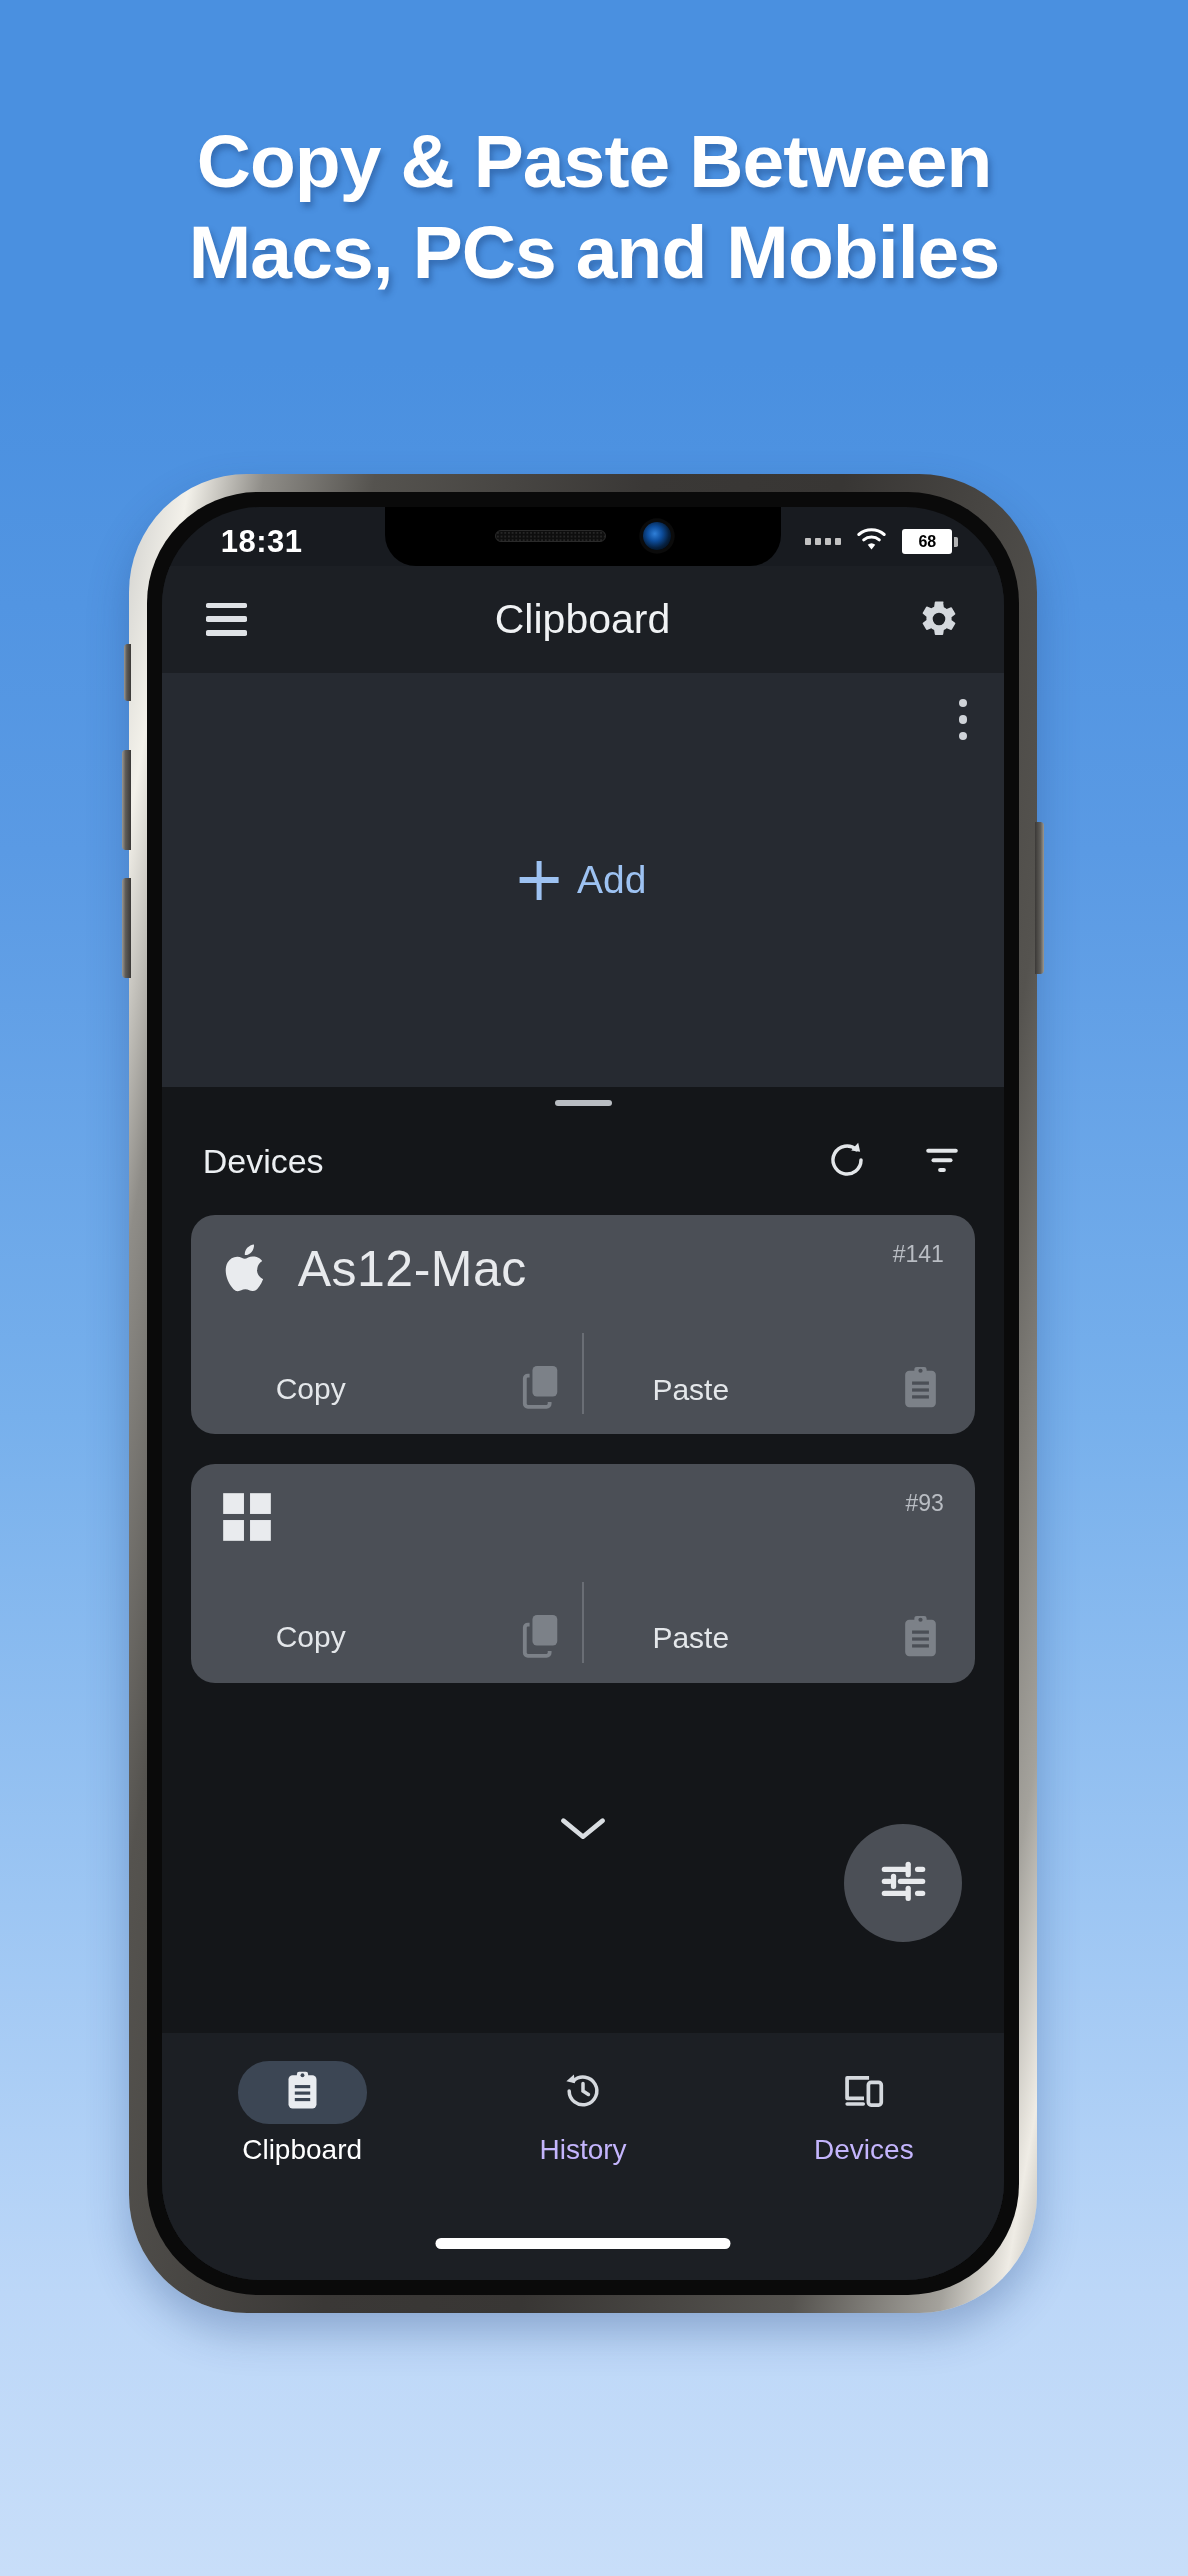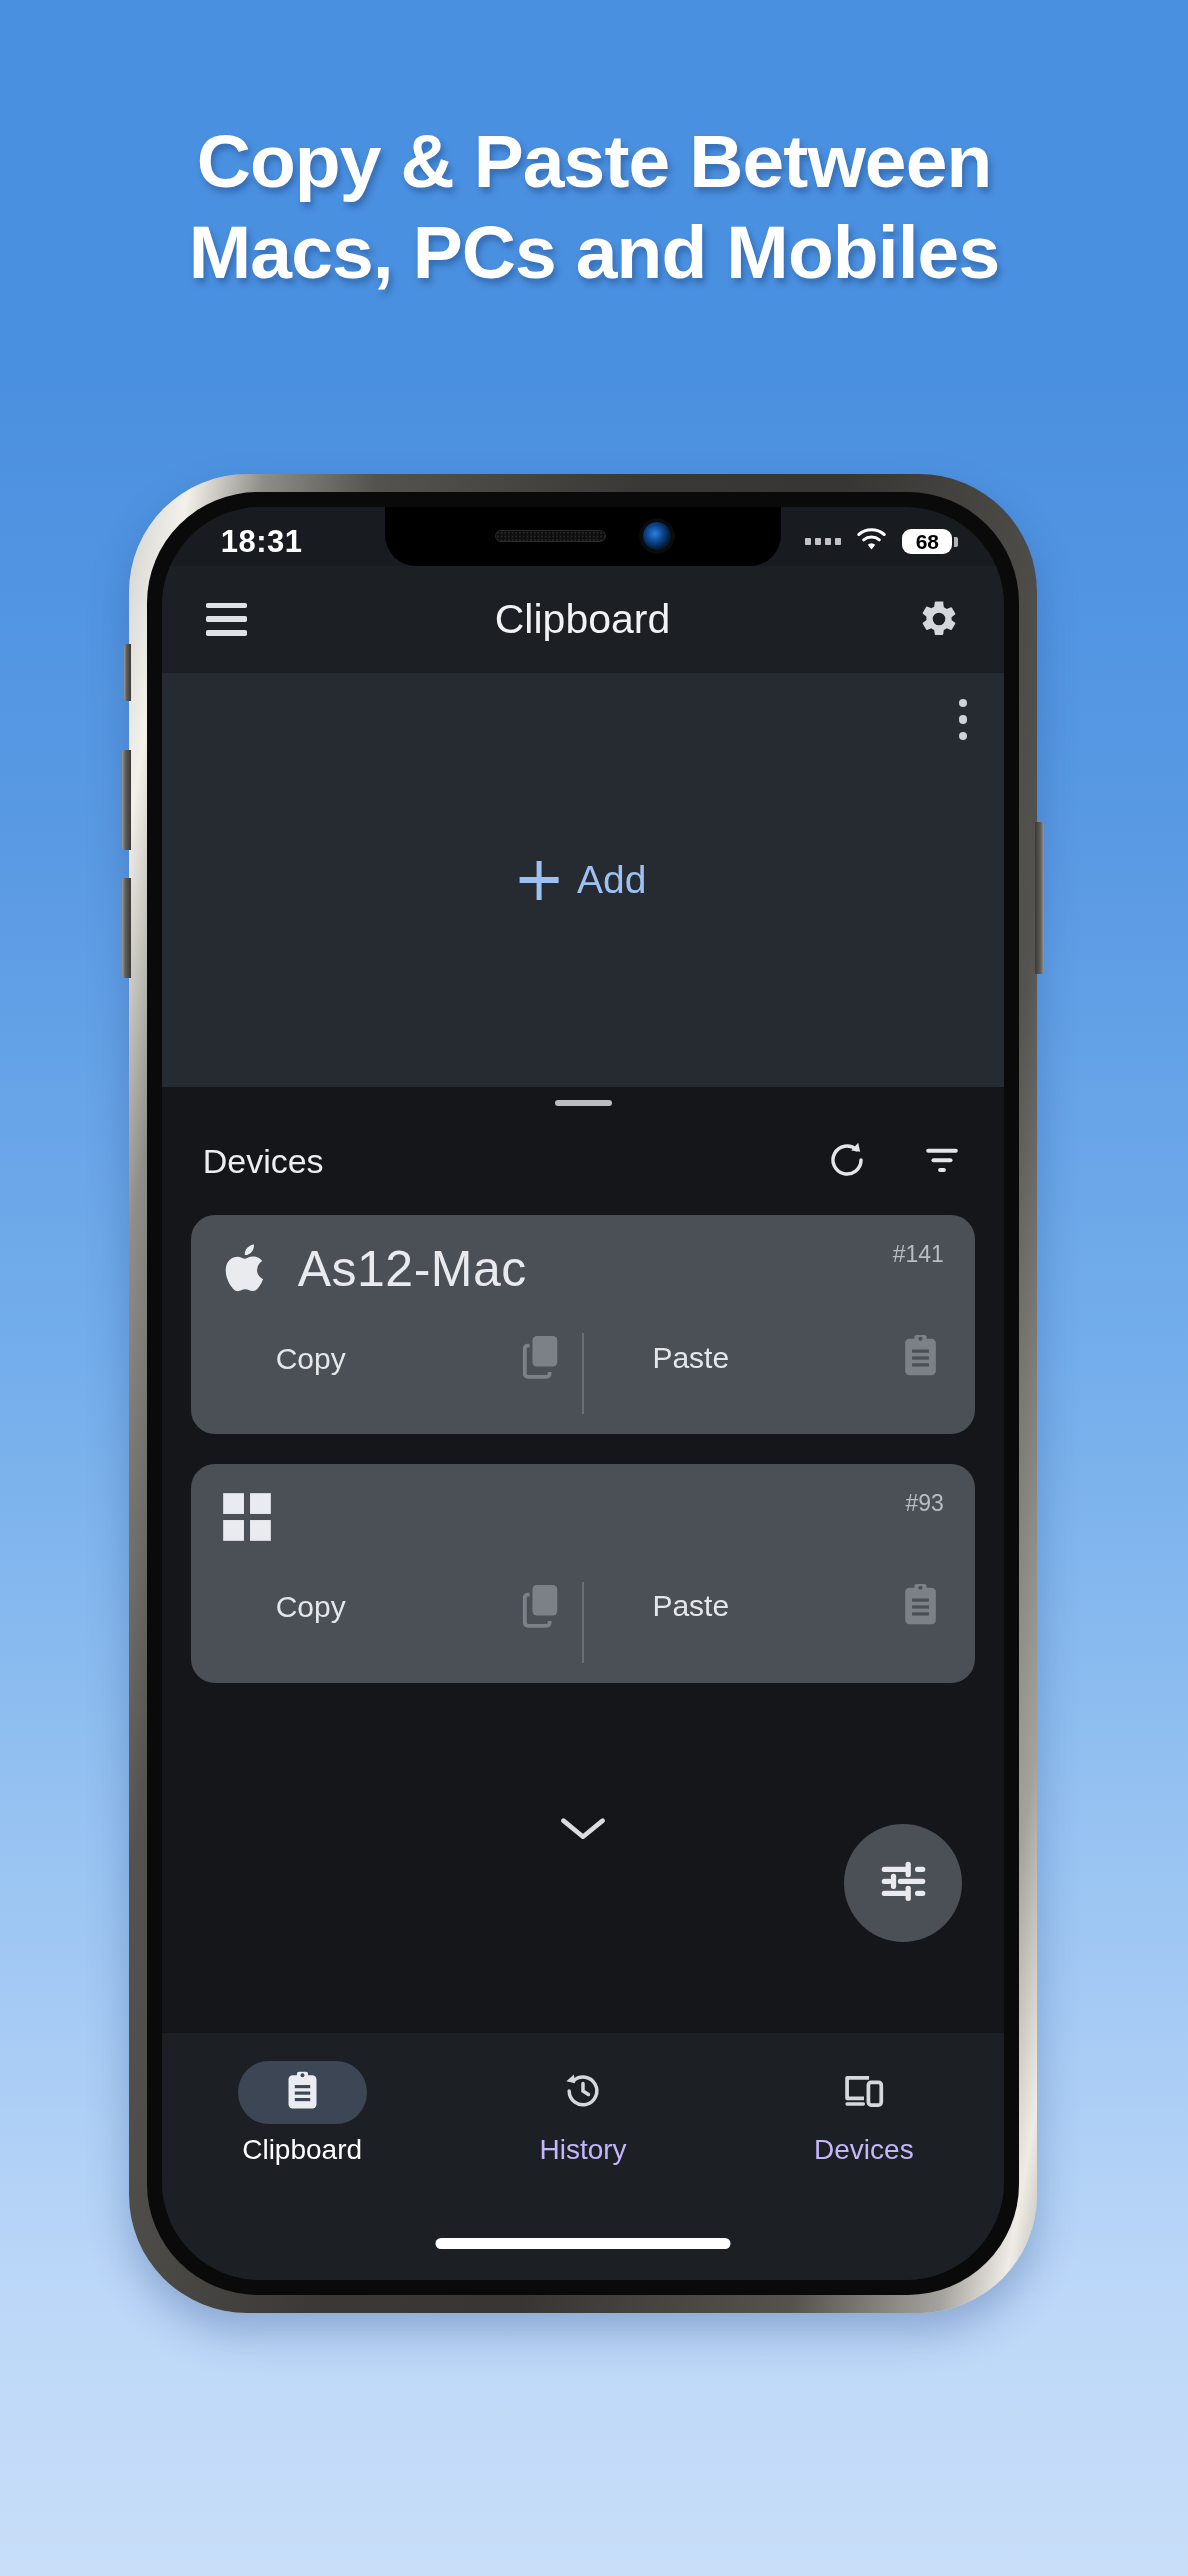--- a/index.html
+++ b/index.html
@@ -98,23 +98,23 @@
     display: flex; align-items: center; justify-content: space-between;
     padding: 11px 52px 0 59px;
     color: #fff;
     z-index: 30;
   }
   .st-time { font-size: 31px; font-weight: bold; letter-spacing: 0.5px; }
   .st-right { display: flex; align-items: center; gap: 13px; }
   .sig-dots { display: flex; gap: 3.7px; align-items: flex-end; }
   .sig-dots i { display:block; width: 6.4px; height: 6.4px; background: #c2c2c2; border-radius: 0.9px;}
   .battery {
-    width: 50px; height: 25px; border-radius: 9px;
+    width: 50px; height: 25px; border-radius: 3px;
     background: #fff; color: #000;
-    font-size: 21px; font-weight: bold;
+    font-size: 16px; font-weight: bold;
     display: flex; align-items: center; justify-content: center;
     position: relative;
   }
   .battery:after {
     content: ""; position: absolute; right: -5.5px; top: 7.4px;
     width: 3.7px; height: 10px; border-radius: 0 1.8px 1.8px 0; background: #ffffffaa;
   }
 
   
   .appbar {
@@ -182,21 +182,21 @@
     position: relative;
   }
   .card-top { display: flex; align-items: center; gap: 24px; }
   .dev-icon { width: 53px; height: 59px; flex: 0 0 auto; display:flex; align-items:center; justify-content:center;}
   .dev-name { color: #e8eaed; font-size: 50px; letter-spacing: 0.5px;}
   .dev-id {
     position: absolute; top: 26px; right: 31px;
     color: #b9bdc3; font-size: 23px;
   }
   .card-actions {
-    display: flex; align-items: flex-start;
+    display: flex; align-items: flex-end;
     margin-top: 35px;
     position: relative;
   }
   .act { flex: 1; display: flex; align-items: center; justify-content: space-between; }
   .act .lbl { color: #e4e7ea; font-size: 30px; padding-left: 55px;}
   .act .ic { opacity: 0.62; padding-right: 5.5px; }
   .divider {
     width: 2.8px; height: 81px; background: #6a6e75;
     margin: 0 13px;
   }

